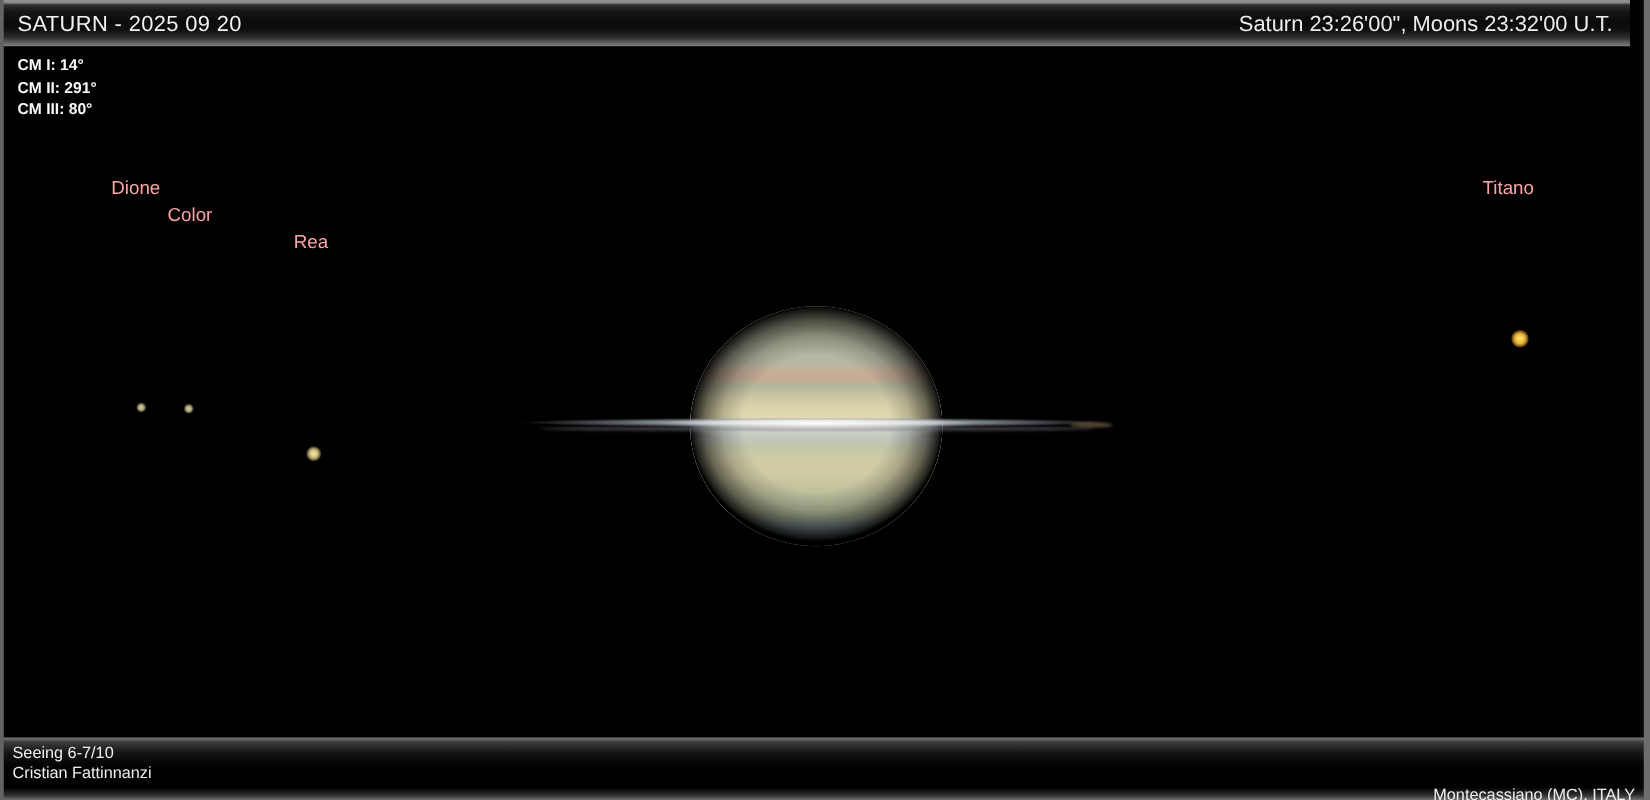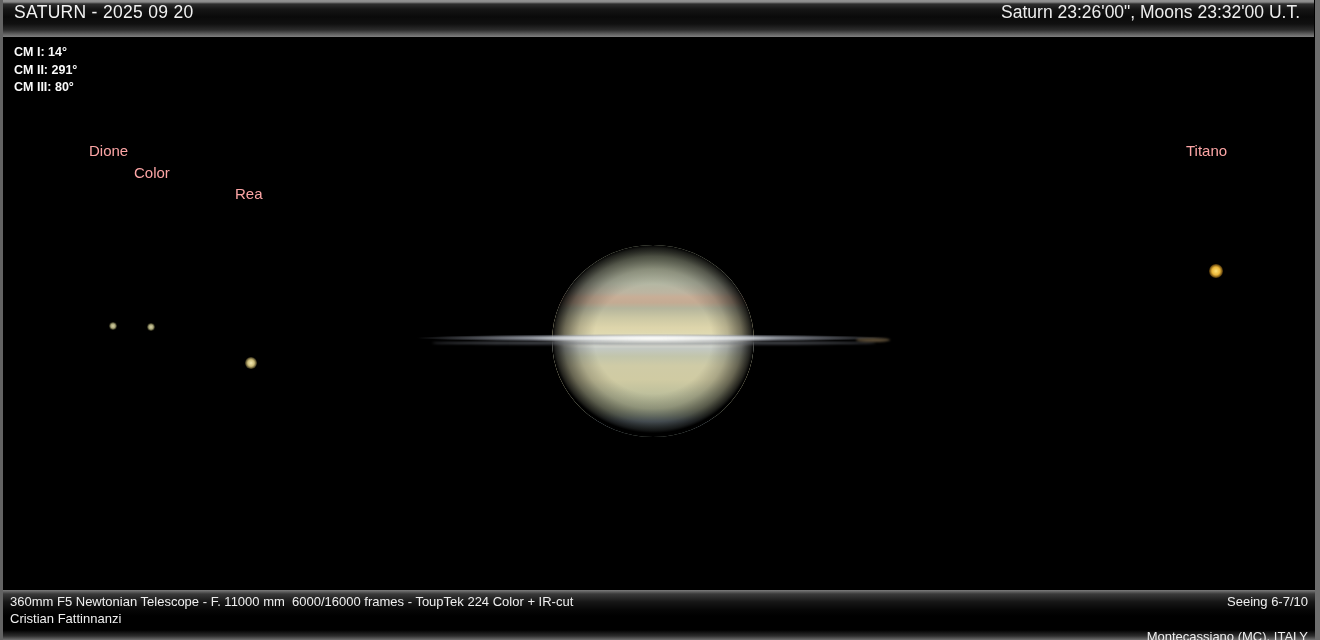--- a/index.html
+++ b/index.html
@@ -6,24 +6,24 @@
   #stage{
     position:relative;width:1320px;height:640px;background:#000;overflow:hidden;
     font-family:"Liberation Sans",sans-serif;color:#f0f0f0;
   }
   
   .frame-left{position:absolute;left:0;top:0;bottom:0;width:3px;background:#636363;z-index:30;}
   .frame-right{position:absolute;right:0;top:0;bottom:0;width:5px;background:#6d6d6d;z-index:30;}
 
   
   .header-bar{
-    position:absolute;top:0;left:0;right:6px;height:37px;z-index:20;
+    position:absolute;top:0;left:0;right:16px;height:37px;z-index:20;
     background:linear-gradient(180deg,#939393 0px,#8a8a8a 2px,#2e2e2e 4px,#161616 9px,
                #0a0a0a 17px,#101010 24px,#2c2c2c 30px,#5f5f5f 34px,#808080 37px);
-    display:flex;justify-content:space-between;
+    display:flex;justify-content:space-between;align-items:center;
     padding:2px 14px 0 14px;box-sizing:border-box;
   }
   .header-title{font-size:17.5px;letter-spacing:.3px;color:#f2f2f2;}
   .header-times{font-size:17.5px;color:#ededed;}
 
   
   .cm-block{position:absolute;left:14px;top:44px;z-index:5;font-size:12.5px;line-height:17.5px;color:#fafafa;font-weight:bold;}
 
   
   .moon-label{position:absolute;font-size:15px;color:#fca5a5;z-index:5;}
@@ -127,21 +127,20 @@
   <div class="saturn-globe">
     <div class="globe-limb"></div>
   </div>
   <div class="ring ring-far"></div>
   <div class="ring ring-lower"></div>
   <div class="ring ring-glare"></div>
   <div class="ring ring-tip-warm"></div>
 
   <div class="footer-bar">
     <div class="footer-row">
-      <span class="equipment">360mm F5 Newtonian Telescope - F. 11000 mm  6000/16000 frames - ToupTek 224 Color + IR-cut</span>
       <span class="seeing">Seeing 6-7/10</span>
     </div>
     <div class="footer-row">
       <span class="author">Cristian Fattinnanzi</span>
       <span>
         <span class="location">Montecassiano (MC), ITALY</span>
         
       </span>
     </div>
   </div>

